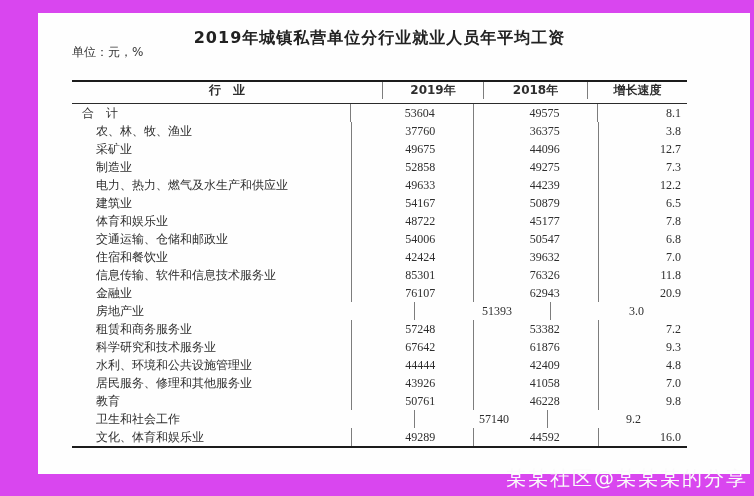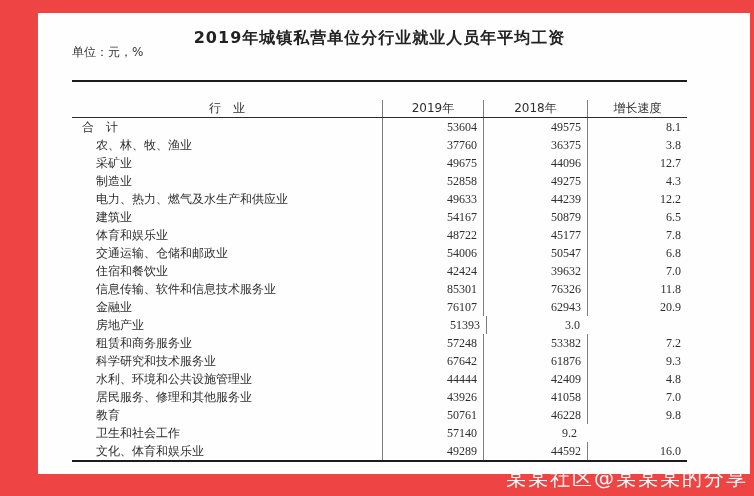--- a/index.html
+++ b/index.html
@@ -1,20 +1,20 @@
 <!DOCTYPE html>
 <html><head>
 <meta charset="utf-8">
 <style>
   * { box-sizing: border-box; margin: 0; padding: 0; }
   html,body { background:#e9e9e9; }
   .page {
     position: relative;
     width: 754px; height: 496px;
-    background: #ef4444;
+    background: #d946ef;
     overflow: hidden;
     font-family: "DejaVu Sans", "Liberation Sans", sans-serif;
     color: #2e2e2e;
   }
   .card {
     position: absolute;
     left: 38px; top: 13px;
     width: 712px; height: 461px;
     background: #fefefe;
   }
@@ -36,30 +36,32 @@
   }
   .table {
     position: absolute;
     left: 72px; top: 80px; width: 615px;
     border-top: 2px solid #1c1c1c;
     border-bottom: 2px solid #1c1c1c;
     background: transparent;
   }
   .thead {
     display: flex;
-    height: 36px;
-    align-items: flex-end;
+    height: 22px;
+    align-items: flex-start;
     border-bottom: 1px solid #2b2b2b;
     font-size: 12px;
+    font-weight: bold;
   }
   .tr {
     display: flex;
     height: 18px;
     line-height: 18px;
     font-size: 12px;
+    gap: 32px;
   }
   .cell { overflow: hidden; white-space: nowrap; }
   .c1 { width: 310px; }
   .c2 { width: 101px; border-left: 1px solid #7d7d7d; }
   .c3 { width: 104px; border-left: 1px solid #7d7d7d; }
   .c4 { width: 100px; border-left: 1px solid #7d7d7d; }
   .th { text-align: center; color: #2e2e2e; }
   .industry { padding-left: 24px; }
   .tr.total .industry { padding-left: 10px; }
   .num {
@@ -110,21 +112,21 @@
         <div class="tr">
           <div class="cell c1 industry">采矿业</div>
           <div class="cell c2 num">49675</div>
           <div class="cell c3 num">44096</div>
           <div class="cell c4 num">12.7</div>
         </div>
         <div class="tr">
           <div class="cell c1 industry">制造业</div>
           <div class="cell c2 num">52858</div>
           <div class="cell c3 num">49275</div>
-          <div class="cell c4 num">4.3</div>
+          <div class="cell c4 num">7.3</div>
         </div>
         <div class="tr">
           <div class="cell c1 industry">电力、热力、燃气及水生产和供应业</div>
           <div class="cell c2 num">49633</div>
           <div class="cell c3 num">44239</div>
           <div class="cell c4 num">12.2</div>
         </div>
         <div class="tr">
           <div class="cell c1 industry">建筑业</div>
           <div class="cell c2 num">54167</div>

